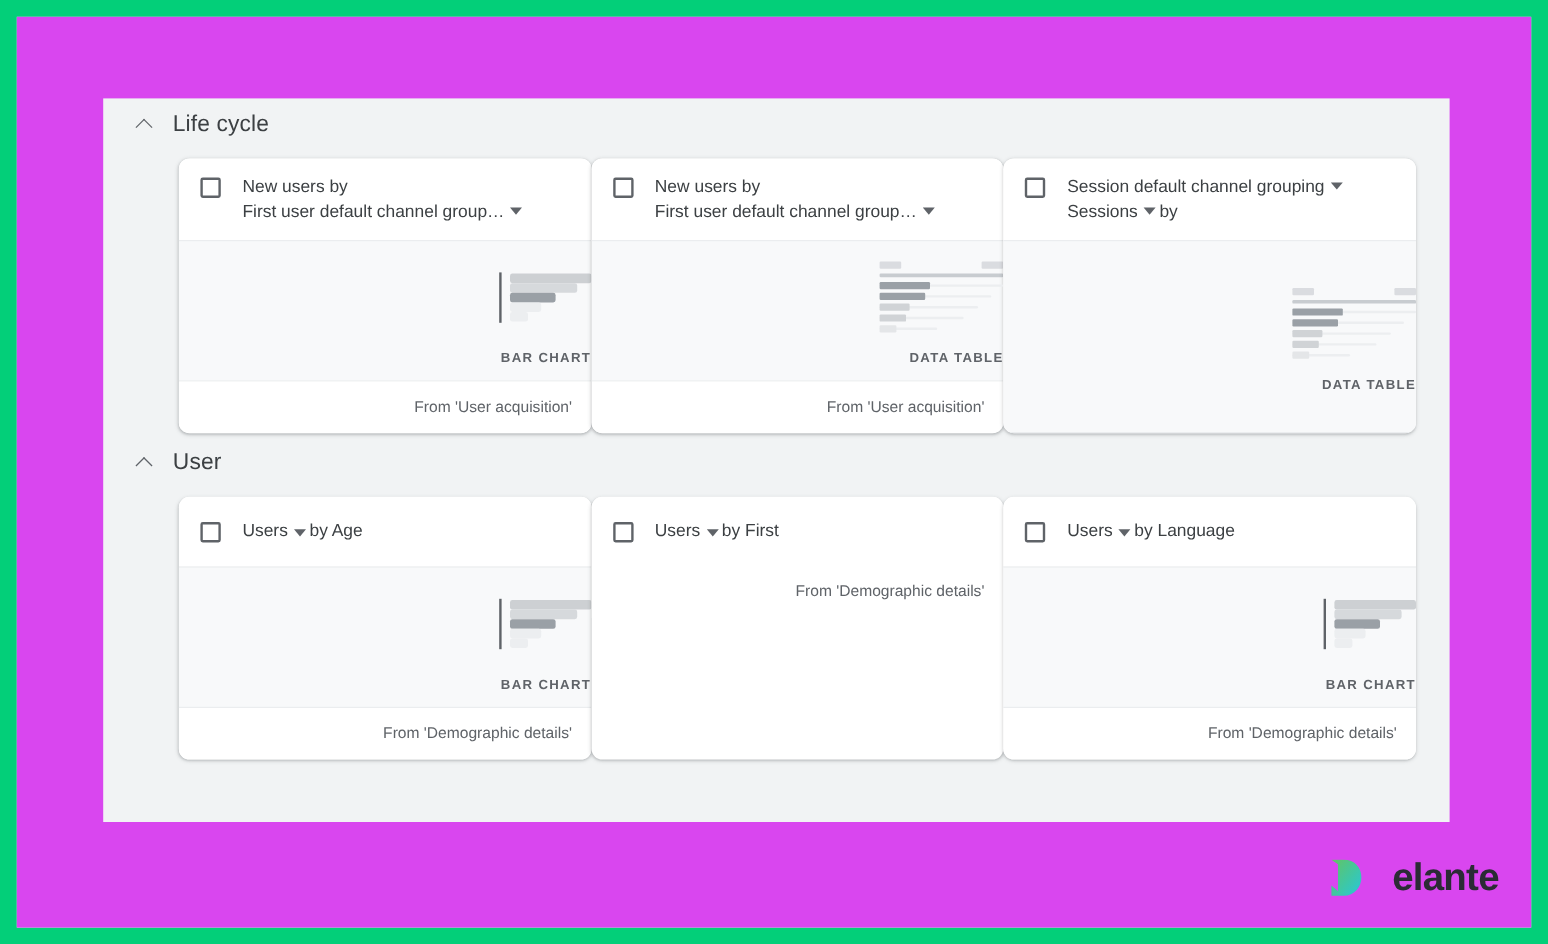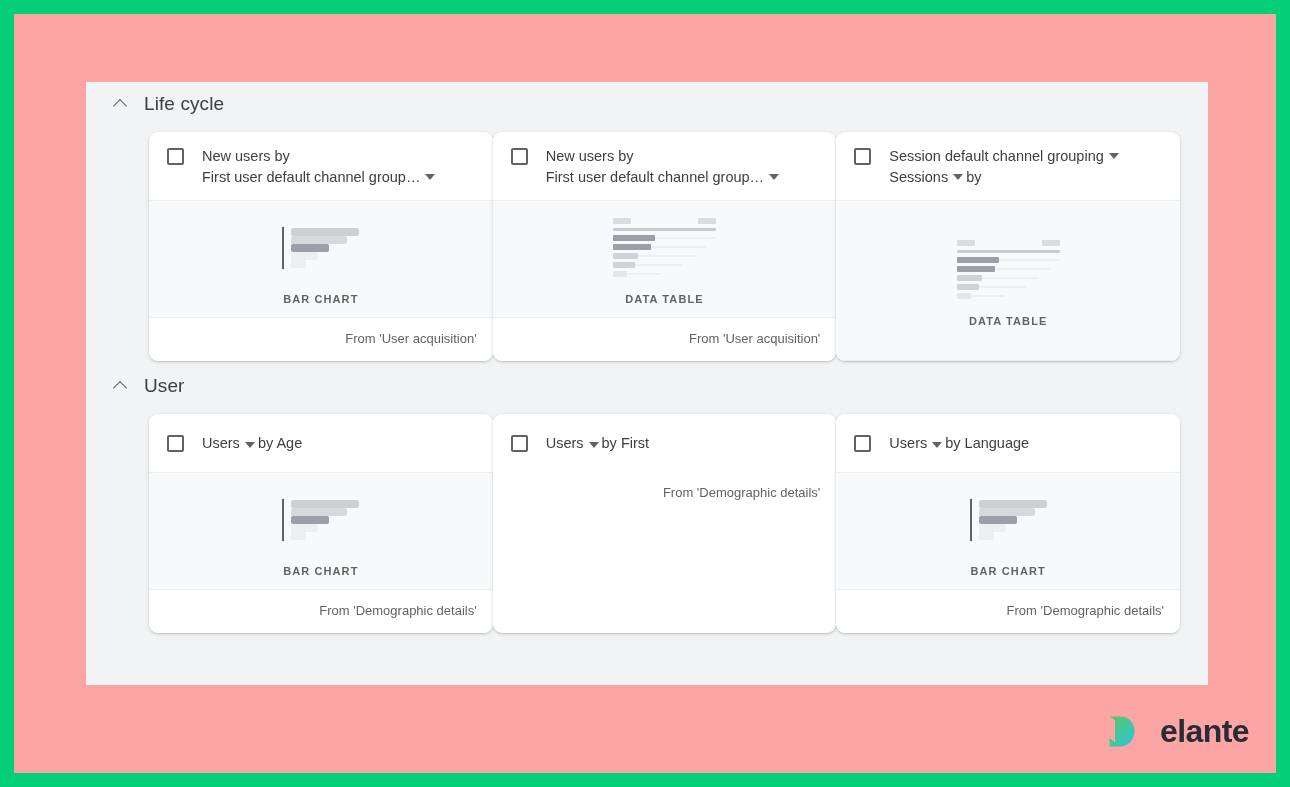--- a/index.html
+++ b/index.html
@@ -17,21 +17,21 @@
     position: absolute;
     left: 0; top: 0;
     width: 1290px; height: 787px;
     border: 14px solid #03cf79;
     background: #ffffff;
   }
 
   .canvas {
     position: absolute;
     left: 0; top: 0; right: 0; bottom: 0;
-    background: #fca5a5;
+    background: #d946ef;
   }
 
   
   .panel {
     position: absolute;
     left: 72px;
     top: 68px;
     width: 1122px;
     height: 603px;
     background: #f1f3f4;
@@ -129,21 +129,21 @@
   }
 
   
   .card-body {
     flex: 1 1 auto;
     background: #f8f9fa;
     border-top: 1px solid #ebedef;
     border-bottom: 1px solid #ebedef;
     display: flex;
     flex-direction: column;
-    align-items: center;
+    align-items: flex-end;
     justify-content: center;
     padding: 16px 0 12px;
   }
   .thumb { height: 62px; display: flex; align-items: center; justify-content: center; }
   .thumb-label {
     margin-top: 14px;
     font-size: 11px;
     font-weight: bold;
     letter-spacing: 1.1px;
     color: #5f6368;

